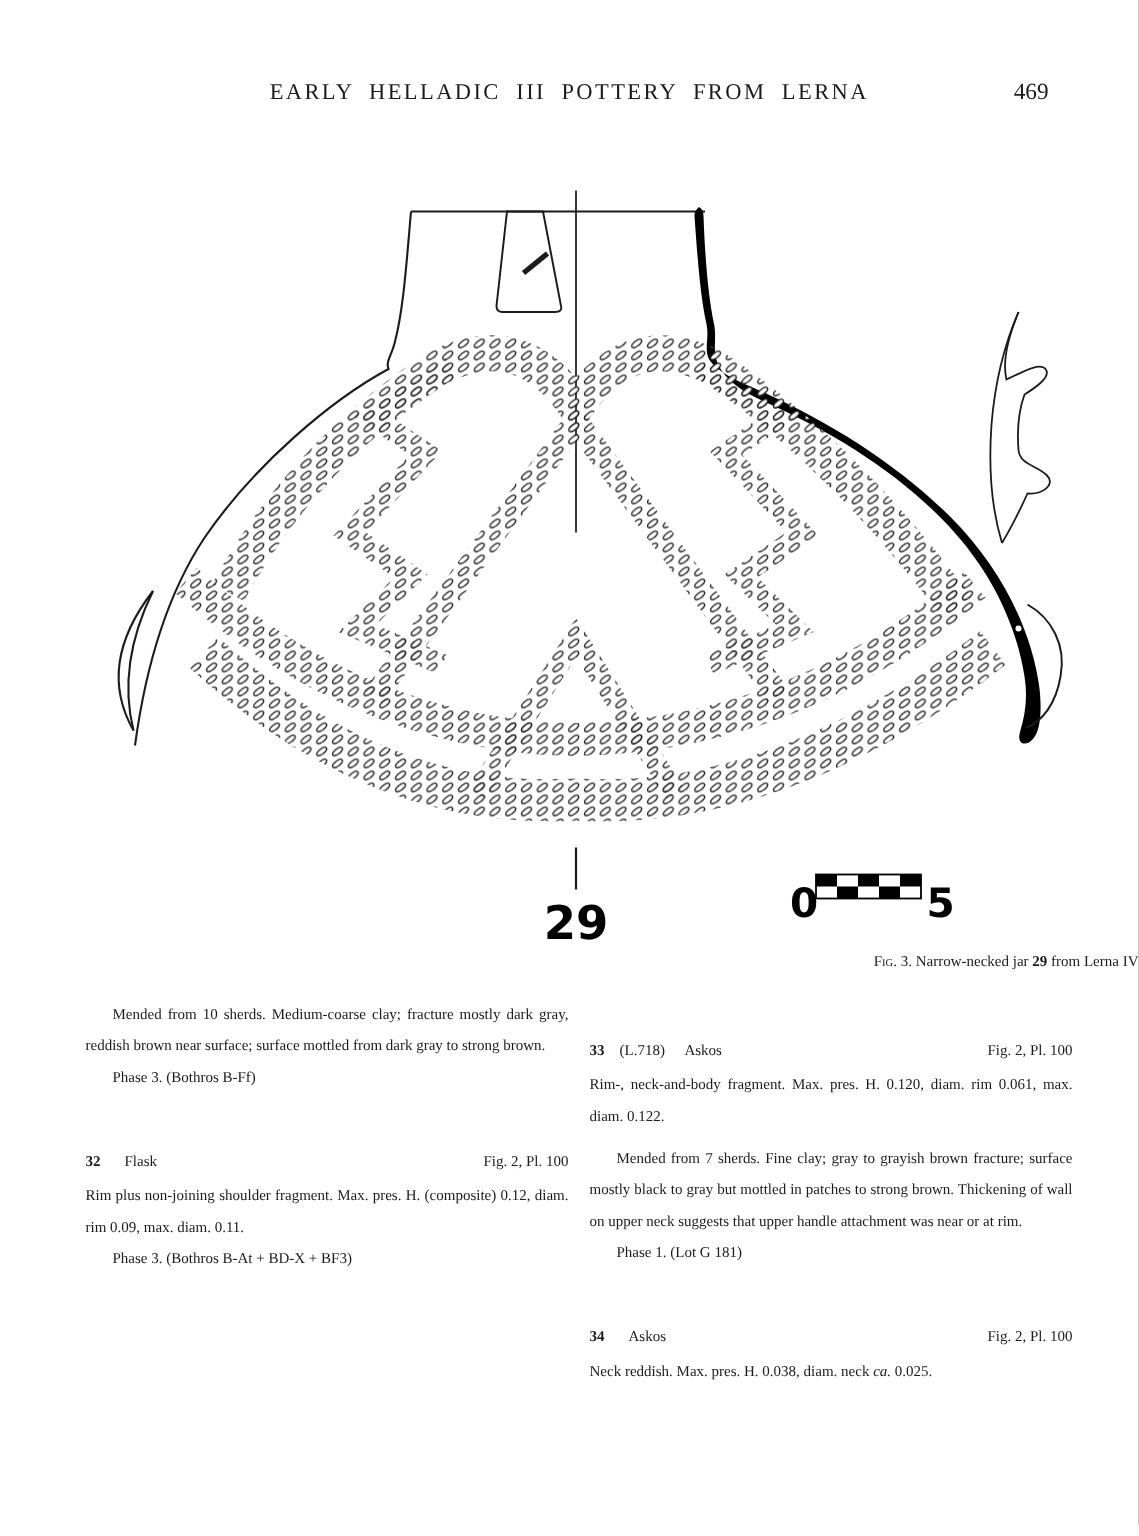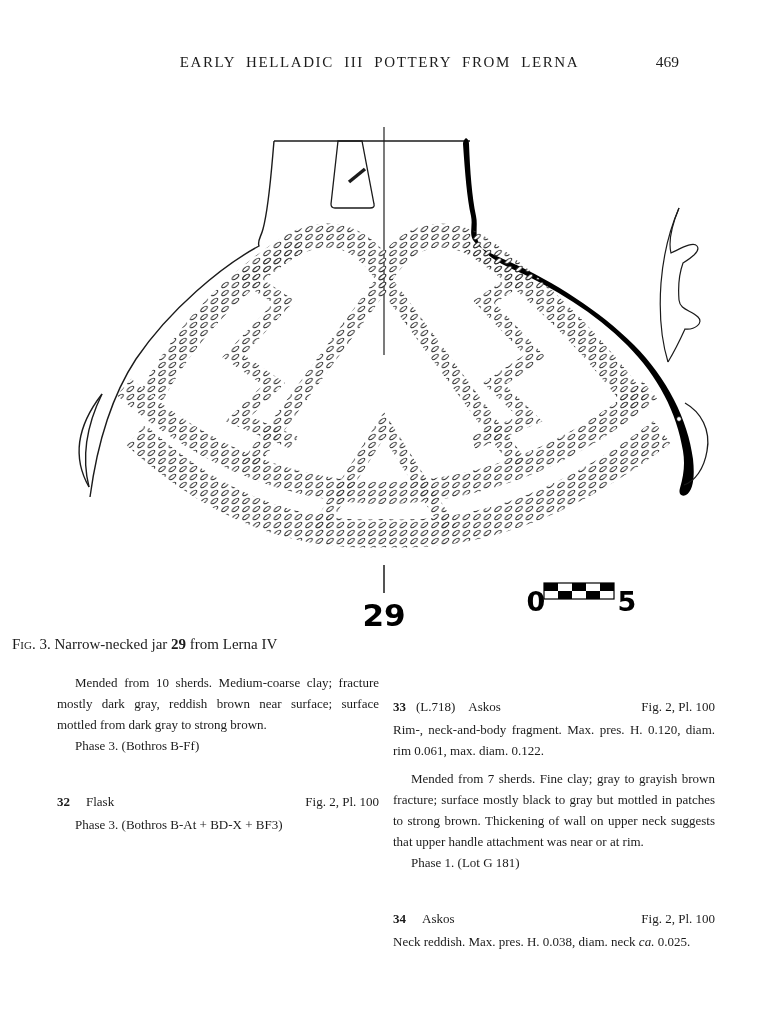--- a/index.html
+++ b/index.html
@@ -4,30 +4,30 @@
 <style>
   html,body{margin:0;padding:0;background:#9a9a9a;}
   .page{
     width:759px;height:1024px;position:relative;margin:0 auto;
     background:#ffffff;color:#1b1b1b;overflow:hidden;
     font-family:"Liberation Serif","DejaVu Serif",serif;
   }
   
   .running-head{position:relative;text-align:center;padding-top:53px;height:20px;}
   .head-title{font-size:15px;letter-spacing:1.6px;word-spacing:5px;}
-  .page-num{position:absolute;right:80px;top:53px;font-size:15.5px;letter-spacing:0;}
+  .page-num{position:absolute;right:60px;top:53px;font-size:15.5px;letter-spacing:0;}
   
   figure{margin:40px 0 0 12px;padding:0;}
   figure svg{display:block;margin-left:40px;}
-  figcaption{text-align:left;font-size:15px;margin-top:3px;}
+  figcaption{text-align:right;font-size:10px;margin-top:3px;}
   .smallcaps{font-variant:small-caps;}
   
   .columns{
     display:flex;gap:14px;padding:19px 44px 0 57px;
-    font-size:13px;line-height:21px;text-align:justify;
+    font-size:10px;line-height:21px;text-align:justify;
   }
   .col{flex:1;min-width:0;}
   .col p{margin:0;}
   .indent{text-indent:18px;}
   .desc{margin-left:18px;}
   .gap-sm{margin-top:7px !important;}
   .entry-head{display:flex;align-items:baseline;margin:11px 0 2px 0;}
   .col .entry-head:first-child{margin-top:0;}
   .entry-num{font-weight:bold;margin-right:16px;margin-top:24px;}
   .entry-lot{margin-right:13px;margin-left:-6px;}
@@ -130,20 +130,21 @@
 
     <section class="col">
       <p class="indent">Mended from 10 sherds. Medium-coarse clay; fracture mostly dark gray, reddish brown near surface; surface mottled from dark gray to strong brown.</p>
       <p class="indent">Phase 3. (Bothros B-Ff)</p>
 
       <div class="entry-head">
         <span class="entry-num">32</span>
         <span class="entry-name">Flask</span>
         <span class="entry-ref">Fig. 2, Pl. 100</span>
       </div>
+      <p class="desc">Rim plus non-joining shoulder fragment. Max. pres. H. (composite) 0.12, diam. rim 0.09, max. diam. 0.11.</p>
       <p class="indent">Phase 3. (Bothros B-At + BD-X + BF3)</p>
     </section>
 
     <section class="col">
       <div class="entry-head">
         <span class="entry-num">33</span>
         <span class="entry-lot">(L.718)</span>
         <span class="entry-name">Askos</span>
         <span class="entry-ref">Fig. 2, Pl. 100</span>
       </div>

